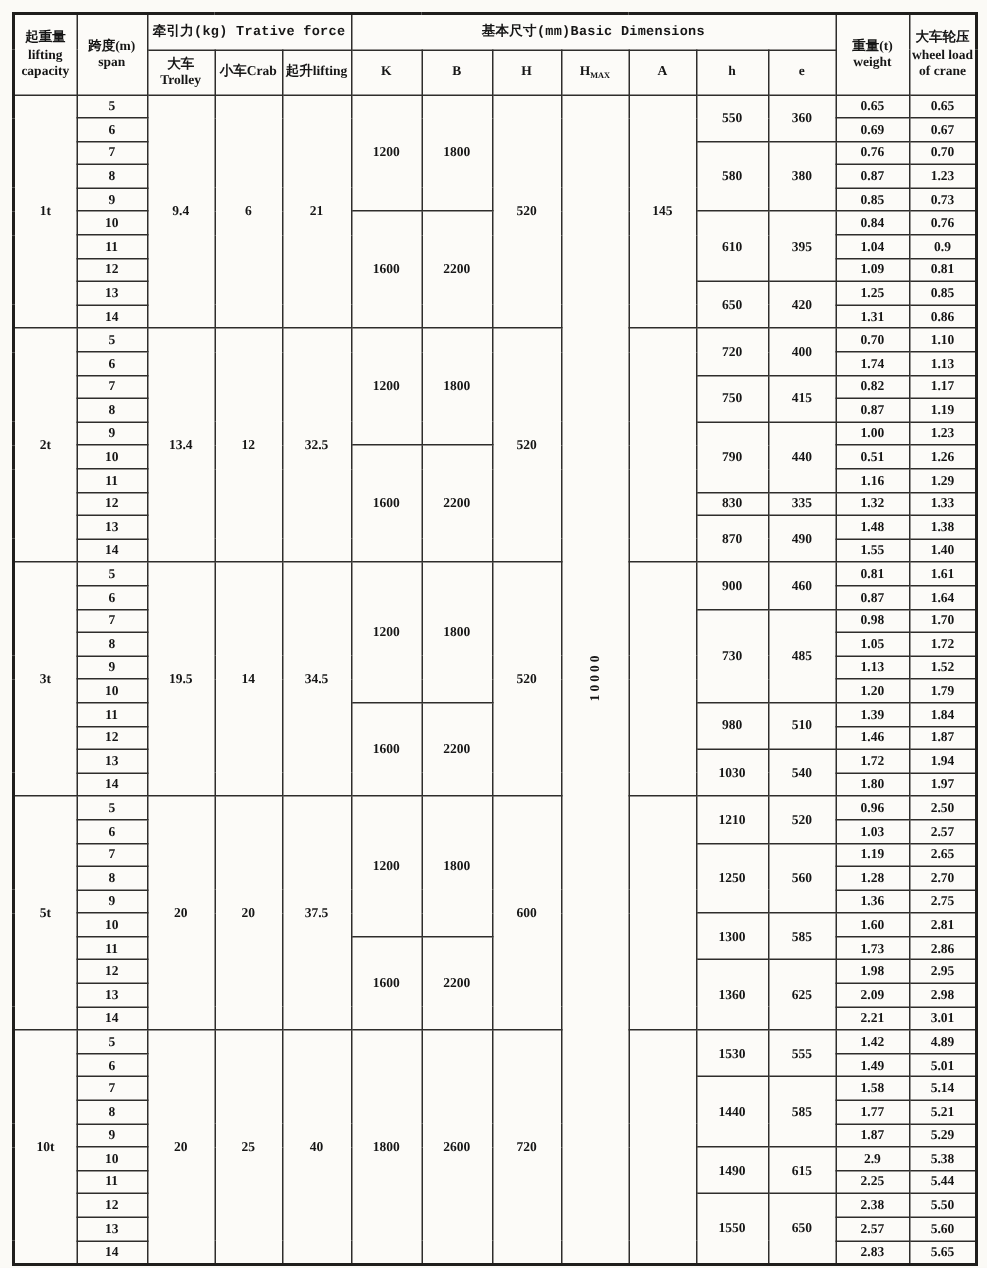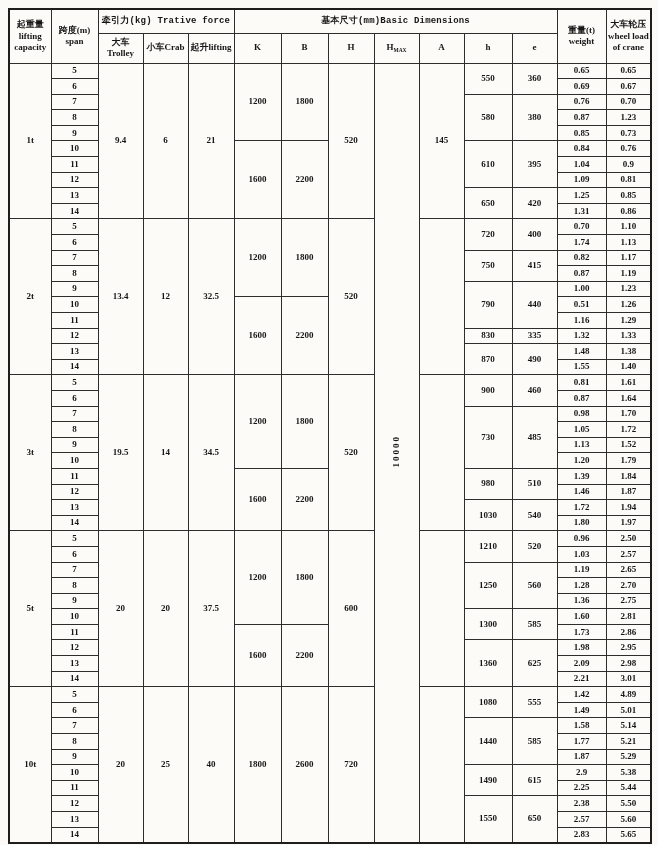--- a/index.html
+++ b/index.html
@@ -371,21 +371,21 @@
         <tr class="body-row">
           <td rowspan="10" class="cap">10t</td>
           <td>5</td>
           <td rowspan="10">20</td>
           <td rowspan="10">25</td>
           <td rowspan="10">40</td>
           <td rowspan="10">1800</td>
           <td rowspan="10">2600</td>
           <td rowspan="10">720</td>
           <td rowspan="10"></td>
-          <td rowspan="2">1080</td>
+          <td rowspan="2">1530</td>
           <td rowspan="2">555</td>
           <td>1.42</td>
           <td>4.89</td>
         </tr>
         <tr class="body-row">
           <td>6</td>
           <td>1.49</td>
           <td>5.01</td>
         </tr>
         <tr class="body-row">

